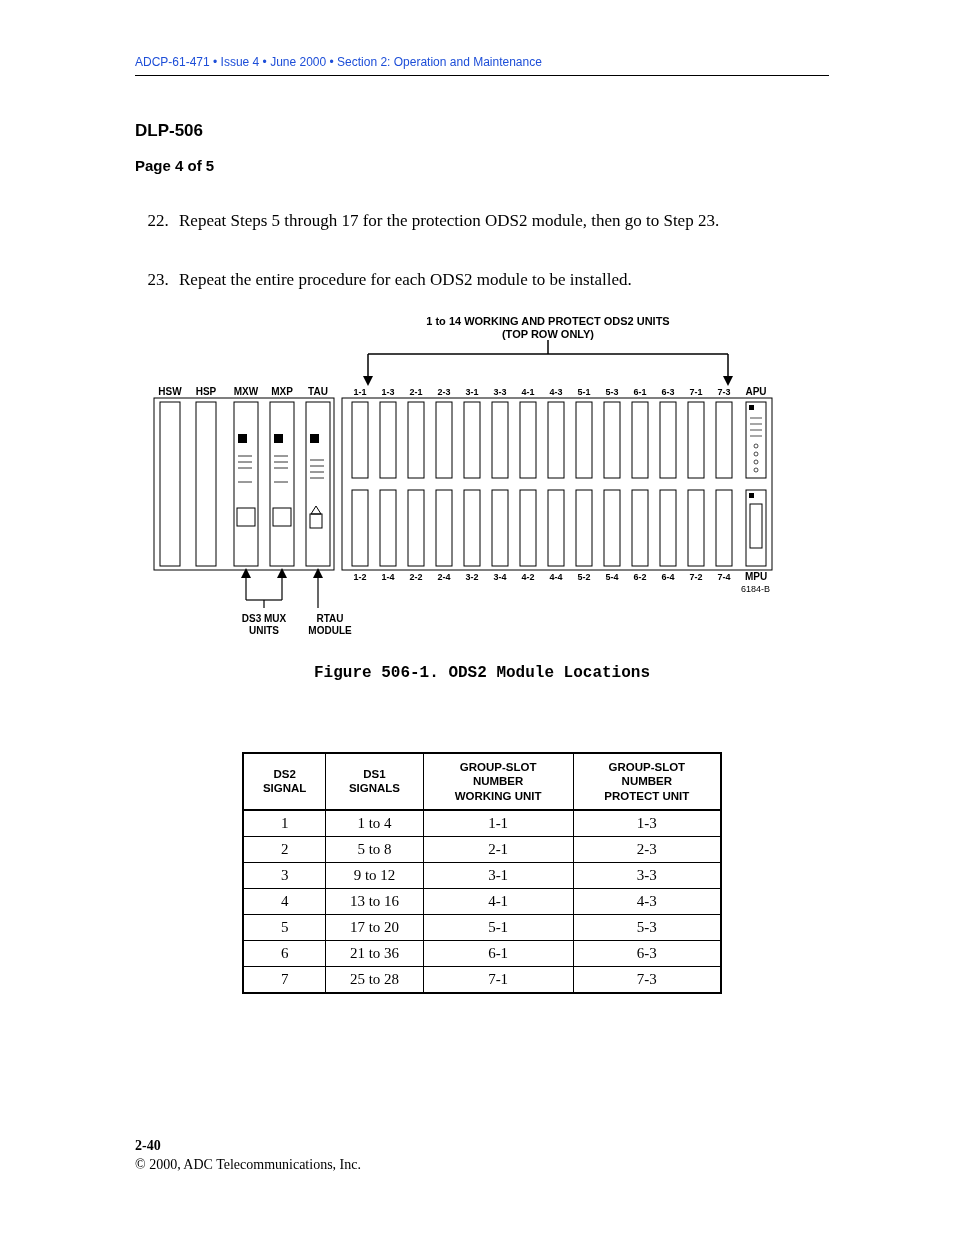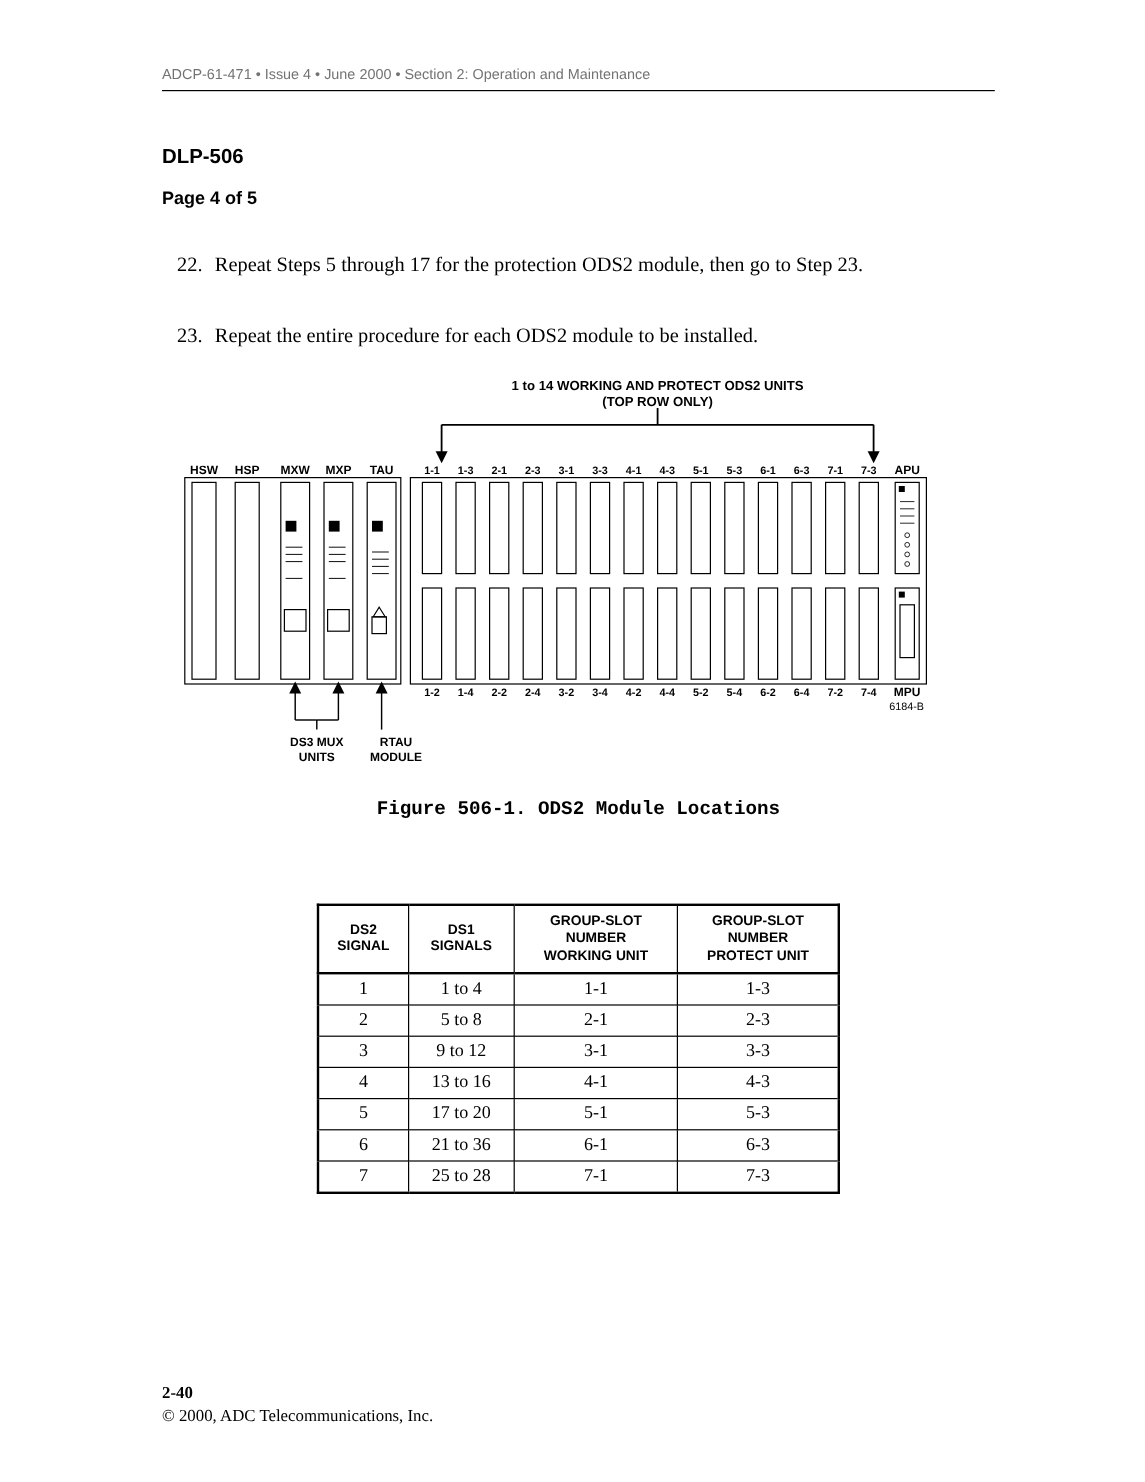--- a/index.html
+++ b/index.html
@@ -12,21 +12,21 @@
   .page {
     width: 954px;
     height: 1235px;
     box-sizing: border-box;
     padding: 55px 125px 40px 135px;
     position: relative;
   }
   .running-head {
     font-family: Arial, Helvetica, sans-serif;
     font-size: 12px;
-    color: #737373;
+    color: #1d4ed8;
     border-bottom: 1px solid #000;
     padding-bottom: 6px;
     margin-bottom: 45px;
   }
   .proc-title {
     font-family: Arial, Helvetica, sans-serif;
     font-weight: 700;
     font-size: 17px;
     margin-bottom: 16px;
   }
@@ -59,21 +59,21 @@
   .fig-caption, .tbl-caption {
     font-family: Liberation Mono, monospace;
     font-weight: 700;
     font-size: 16px;
     text-align: center;
   }
   .tbl-caption { margin-bottom: 14px; }
   table.routing {
     border-collapse: collapse;
     margin: 0 auto;
-    width: 436px;
+    width: 480px;
   }
   table.routing th, table.routing td {
     border-left: 1px solid #000;
     border-right: 1px solid #000;
     padding: 4px 6px;
     text-align: center;
     font-size: 15px;
   }
   table.routing thead th {
     border-top: 2px solid #000;
@@ -84,21 +84,21 @@
     line-height: 1.25;
     padding: 6px 4px;
   }
   table.routing tbody tr td { border-bottom: 1px solid #000; }
   table.routing tbody tr:last-child td { border-bottom: 2px solid #000; }
   table.routing th:first-child, table.routing td:first-child { border-left: 2px solid #000; }
   table.routing th:last-child,  table.routing td:last-child  { border-right: 2px solid #000; }
   .footer {
     position: absolute;
     left: 135px;
-    bottom: 44px;
+    bottom: 60px;
     font-size: 14px;
     line-height: 1.35;
   }
   .footer .pg { font-weight: 700; }
   
   svg text { font-family: Arial, Helvetica, sans-serif; }
 </style>
 </head>
 <body>
 

